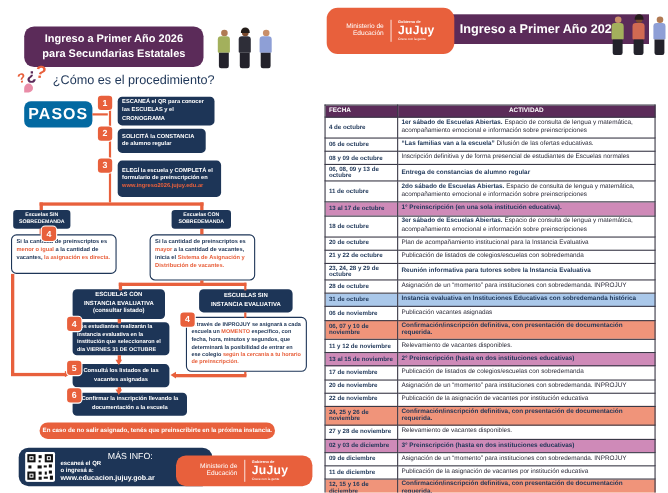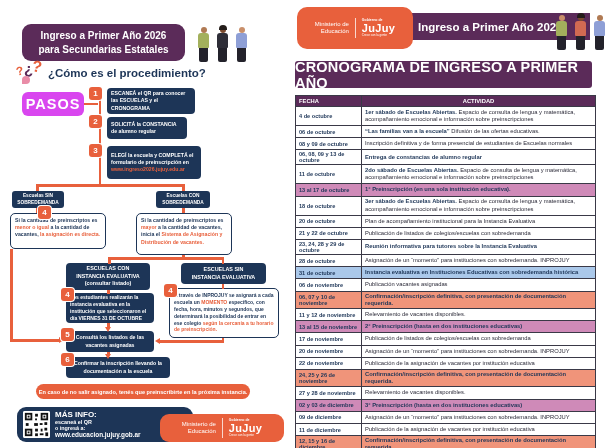--- a/index.html
+++ b/index.html
@@ -5,22 +5,22 @@
   html,body{margin:0;padding:0;background:#ffffff;}
   .canvas{position:relative;width:607px;height:448px;background:#fff;overflow:hidden;
           font-family:"Liberation Sans",sans-serif;color:#1d3557;}
   .abs{position:absolute;}
   .pre{white-space:pre-line;}
 
   
   .lp-title{left:22px;top:24px;width:163px;height:37px;background:#5b2b59;border-radius:9px;
             color:#fff;font-weight:bold;font-size:10px;line-height:1.32;text-align:center;
             display:flex;align-items:center;justify-content:center;}
-  .q-head{left:48px;top:67px;font-size:11.5px;font-weight:700;color:#1d3557;}
-  .pasos{left:22px;top:92px;width:62px;height:24px;background:#d946ef;border-radius:6px;color:#fff;
+  .q-head{left:48px;top:67px;font-size:11.5px;font-weight:400;color:#1d3557;}
+  .pasos{left:22px;top:92px;width:62px;height:24px;background:#0369a1;border-radius:6px;color:#fff;
          font-weight:800;font-size:14.5px;letter-spacing:1px;display:flex;align-items:center;justify-content:center;}
   .navybox{background:#1d3557;border-radius:4px;color:#fff;font-size:5.2px;line-height:1.4;
            padding:3px 4px;box-sizing:border-box;display:flex;flex-direction:column;justify-content:center;}
   .whitecard{background:#fff;border:1.5px solid #1d3557;border-radius:5px;font-size:5.2px;line-height:1.38;
              padding:3px 4px;box-sizing:border-box;color:#1d3557;}
   .badge{width:13px;height:13px;background:#e8603c;border-radius:3px;color:#fff;font-weight:800;
          font-size:8px;display:flex;align-items:center;justify-content:center;z-index:5;box-shadow:0 0 0 1px #fff;}
   .line{background:#e8603c;z-index:1;}
   .arr-down{width:0;height:0;border-left:3.5px solid transparent;border-right:3.5px solid transparent;border-top:5px solid #e8603c;z-index:2;}
   .arr-right{width:0;height:0;border-top:3.5px solid transparent;border-bottom:3.5px solid transparent;border-left:5px solid #e8603c;z-index:2;}
@@ -218,21 +218,21 @@
             <rect x="21" y="4" width="4" height="4"></rect>
             <rect x="4" y="21" width="4" height="4"></rect>
           </g>
         <g fill="#111">
             <rect x="5" y="5" width="2" height="2"></rect>
             <rect x="22" y="5" width="2" height="2"></rect>
             <rect x="5" y="22" width="2" height="2"></rect>
           </g>
       </svg>
       <div class="abs" style="left:38px;top:3px;color:#fff;">
-        <div style="font-size:8px;font-weight:700;">MÁS INFO:</div>
+        <div style="font-size:8px;font-weight:400;margin-left:43px;">MÁS INFO:</div>
         <div style="font-size:5.4px;font-weight:600;">escaneá el QR</div>
         <div style="font-size:5.4px;font-weight:600;">o ingresá a:</div>
         <div style="font-size:6.4px;font-weight:800;">www.educacion.jujuy.gob.ar</div>
       </div>
     </div>
     <div class="abs f-orange" style="left:160px;top:414px;width:124px;height:28px;">
       <div class="minname pre">Ministerio de
 Educación</div>
       <div class="fdivider"></div>
       <div class="jujuy-wrap">
@@ -272,21 +272,20 @@
           <div class="p-body" style="background:#d16a52;"></div>
           <div class="p-legs"></div>
         </div>
       <div class="person">
           <div class="p-head" style="background:#b07a53;"></div>
           <div class="p-body" style="background:#8e9fd6;"></div>
           <div class="p-legs"></div>
         </div>
     </div>
 
-    <div class="abs rp-banner" style="left:5px;top:61px;width:297px;height:27px;">CRONOGRAMA DE INGRESO A PRIMER AÑO</div>
 
     <table class="crono abs" style="left:5px;top:95px;">
       <colgroup>
           <col style="width:66px">
           <col style="width:234px">
         </colgroup>
       <thead>
         <tr>
           <th class="h-fecha">FECHA</th>
           <th class="h-act">ACTIVIDAD</th>

